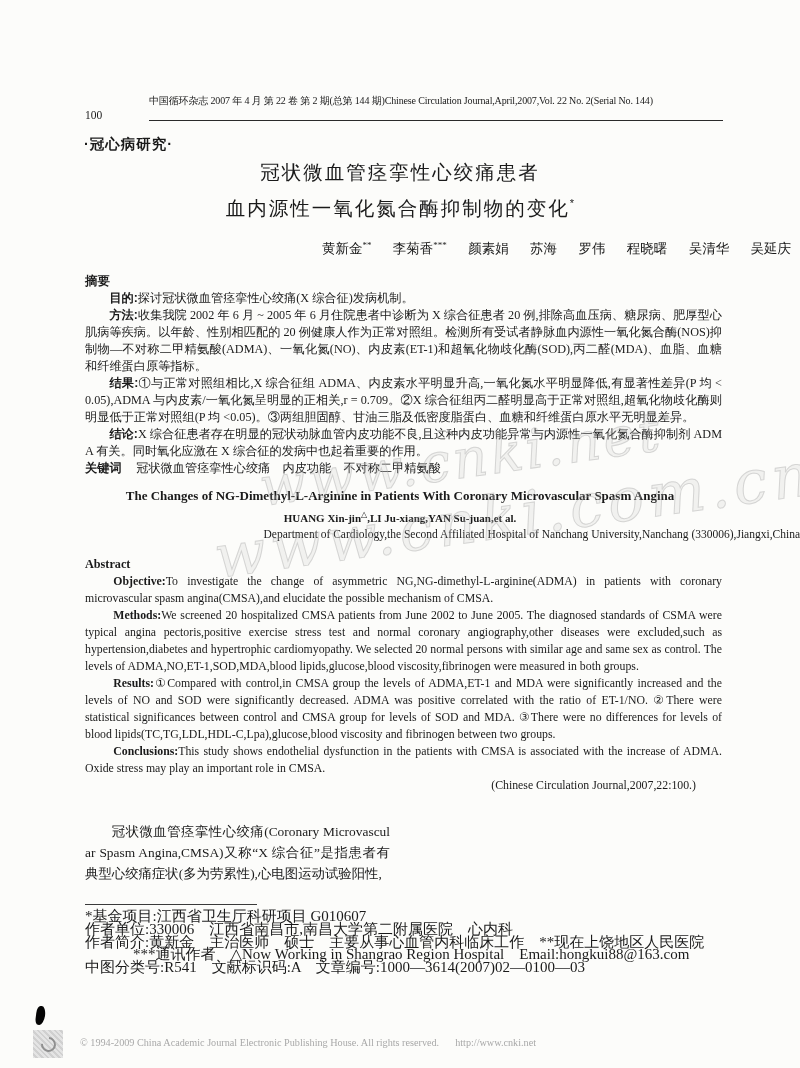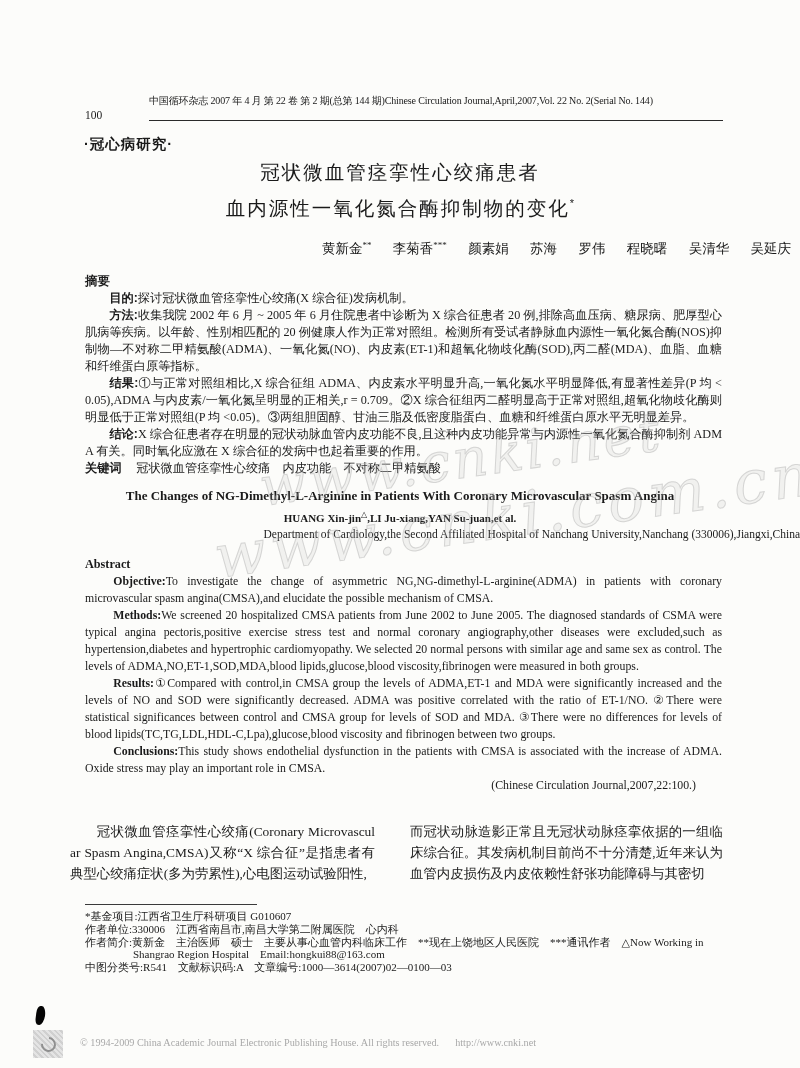--- a/index.html
+++ b/index.html
@@ -41,27 +41,27 @@
   .enauthors sup { font-size:8px; }
   .enaff { position:absolute; top:528px; left:0; width:800px; text-align:right; font-size:11.5px; }
   .enabs { position:absolute; top:556px; left:85px; width:637px; font-size:11.8px;
            line-height:17px; text-align:justify; }
   .enh { font-weight:bold; font-size:12.2px; }
   .enabs p { margin:0; text-indent:2.4em; }
   .enkw { text-indent:0 !important; }
   .enkw b { margin-right:1.4em; }
   .encite { text-align:right; text-indent:0 !important; padding-right:26px; }
   
-  .colL { position:absolute; top:821px; left:70px; width:305px; font-size:13.4px;
+  .colL { position:absolute; top:821px; left:85px; width:305px; font-size:13.4px;
           line-height:21px; text-align:justify; text-indent:2em; word-break:break-all; }
   .colR { position:absolute; top:821px; left:410px; width:313px; font-size:13.4px;
           line-height:21px; text-align:justify; word-break:break-all; }
   
   .fnrule { position:absolute; top:904px; left:85px; width:172px; border-top:1.2px solid #3a3a3a; }
-  .fns { position:absolute; top:910px; left:85px; width:648px; font-size:11px; line-height:12.8px; }
+  .fns { position:absolute; top:910px; left:85px; width:648px; font-size:15px; line-height:12.8px; }
   .fns div { margin:0; }
   .fns .hang { padding-left:48px; text-indent:-48px; }
   
   .inkmark { position:absolute; left:36px; top:1006px; width:9px; height:19px; background:#050505;
              border-radius:46% 54% 62% 38%; transform:rotate(7deg); }
   .logo { position:absolute; left:33px; top:1030px; width:30px; height:28px;
           background-image:repeating-linear-gradient(45deg,#e4e4e4 0 2px,#d0d0d0 2px 4px);
           display:flex; align-items:center; justify-content:center; }
   .spiral { display:block; width:11px; height:11px; border:2.5px solid #8f8f8f; border-radius:50%;
             border-top-color:transparent; transform:rotate(-40deg); }
@@ -123,21 +123,20 @@
   <div class="enabs">
     <div class="enh">Abstract</div>
     <p><b>Objective:</b><span>To investigate the change of asymmetric NG,NG-dimethyl-L-arginine(ADMA) in patients with coronary microvascular spasm angina(CMSA),and elucidate the possible mechanism of CMSA.</span></p>
     <p><b>Methods:</b><span>We screened 20 hospitalized CMSA patients from June 2002 to June 2005. The diagnosed standards of CSMA were typical angina pectoris,positive exercise stress test and normal coronary angiography,other diseases were excluded,such as hypertension,diabetes and hypertrophic cardiomyopathy. We selected 20 normal persons with similar age and same sex as control. The levels of ADMA,NO,ET-1,SOD,MDA,blood lipids,glucose,blood viscosity,fibrinogen were measured in both groups.</span></p>
     <p><b>Results:</b><span>①Compared with control,in CMSA group the levels of ADMA,ET-1 and MDA were significantly increased and the levels of NO and SOD were significantly decreased. ADMA was positive correlated with the ratio of ET-1/NO. ②There were statistical significances between control and CMSA group for levels of SOD and MDA. ③There were no differences for levels of blood lipids(TC,TG,LDL,HDL-C,Lpa),glucose,blood viscosity and fibrinogen between two groups.</span></p>
     <p><b>Conclusions:</b><span>This study shows endothelial dysfunction in the patients with CMSA is associated with the increase of ADMA. Oxide stress may play an important role in CMSA.</span></p>
     <p class="encite">(Chinese Circulation Journal,2007,22:100.)</p>
   </div>
 
   <div class="colL">冠状微血管痉挛性心绞痛(Coronary Microvascular Spasm Angina,CMSA)又称“X 综合征”是指患者有典型心绞痛症状(多为劳累性),心电图运动试验阳性,</div>
-  <div class="colR">而冠状动脉造影正常且无冠状动脉痉挛依据的一组临床综合征。其发病机制目前尚不十分清楚,近年来认为血管内皮损伤及内皮依赖性舒张功能障碍与其密切</div>
 
   <div class="fnrule"></div>
   <div class="fns">
     <div>*基金项目:江西省卫生厅科研项目 G010607</div>
     <div>作者单位:330006　江西省南昌市,南昌大学第二附属医院　心内科</div>
     <div class="hang">作者简介:黄新金　主治医师　硕士　主要从事心血管内科临床工作　**现在上饶地区人民医院　***通讯作者　△Now Working in Shangrao Region Hospital　Email:hongkui88@163.com</div>
     <div>中图分类号:R541　文献标识码:A　文章编号:1000—3614(2007)02—0100—03</div>
   </div>
 
   <div class="inkmark"></div>

